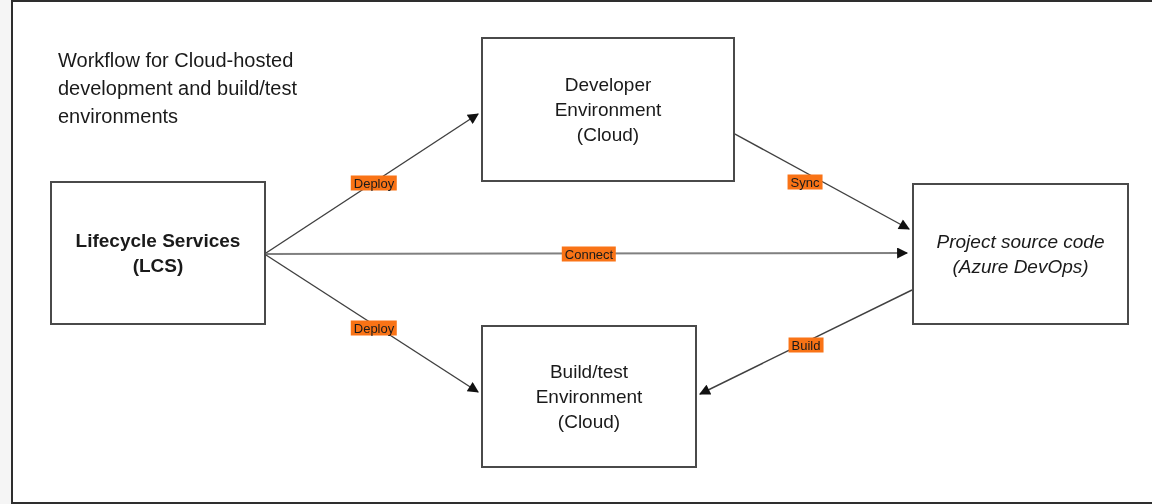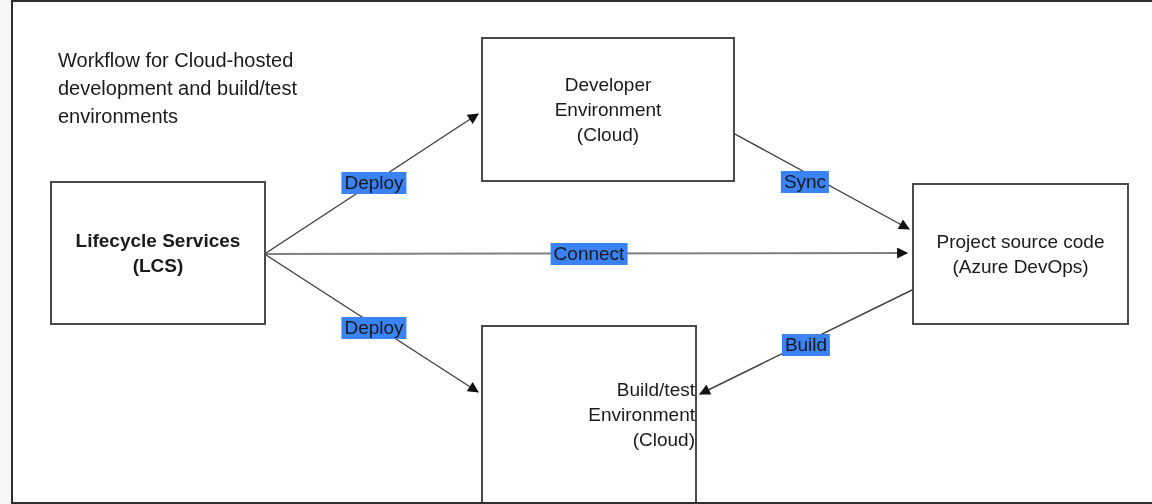--- a/index.html
+++ b/index.html
@@ -24,32 +24,32 @@
     box-sizing:border-box;
     display:flex;flex-direction:column;
     align-items:center;justify-content:center;
     text-align:center;
     background:#ffffff;
     border:2px solid #4a4a4a;
     font-size:19px;line-height:25px;
   }
   #node-lcs   {left:37px;  top:179px; width:216px; height:144px;font-weight:bold;}
   #node-dev   {left:468px; top:35px;  width:254px; height:145px;}
-  #node-build {left:468px; top:323px; width:216px; height:179px;align-items:flex-end;}
-  #node-src   {left:899px; top:181px; width:217px; height:142px;}
+  #node-build {left:468px; top:323px; width:216px; height:143px;}
+  #node-src   {left:899px; top:181px; width:217px; height:142px;font-style:italic;}
   svg.connectors{
     position:absolute;left:0;top:0;width:1152px;height:504px;
     pointer-events:none;
   }
   .edge-label{
     position:absolute;
     transform:translate(-50%,-50%);
-    background:#3b82f6;
+    background:#f97316;
     padding:0 3px;
-    font-size:19px;
+    font-size:13px;
     white-space:nowrap;
   }
   #label-deploy-dev   {left:361px; top:181px;}
   #label-connect      {left:576px; top:252px;}
   #label-deploy-build {left:361px; top:326px;}
   #label-sync         {left:792px; top:180px;}
   #label-build        {left:793px; top:343px;}
 </style>
 </head>
 <body>

